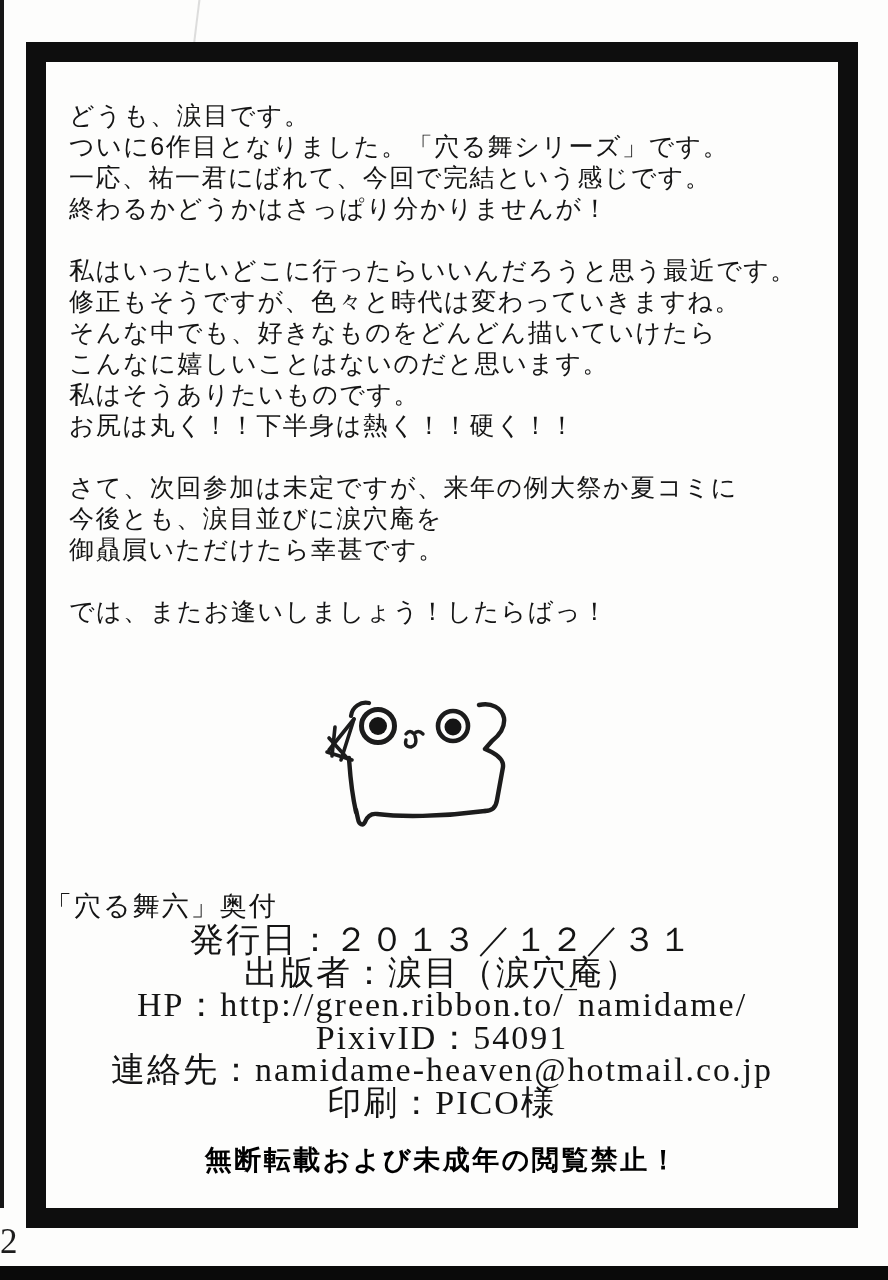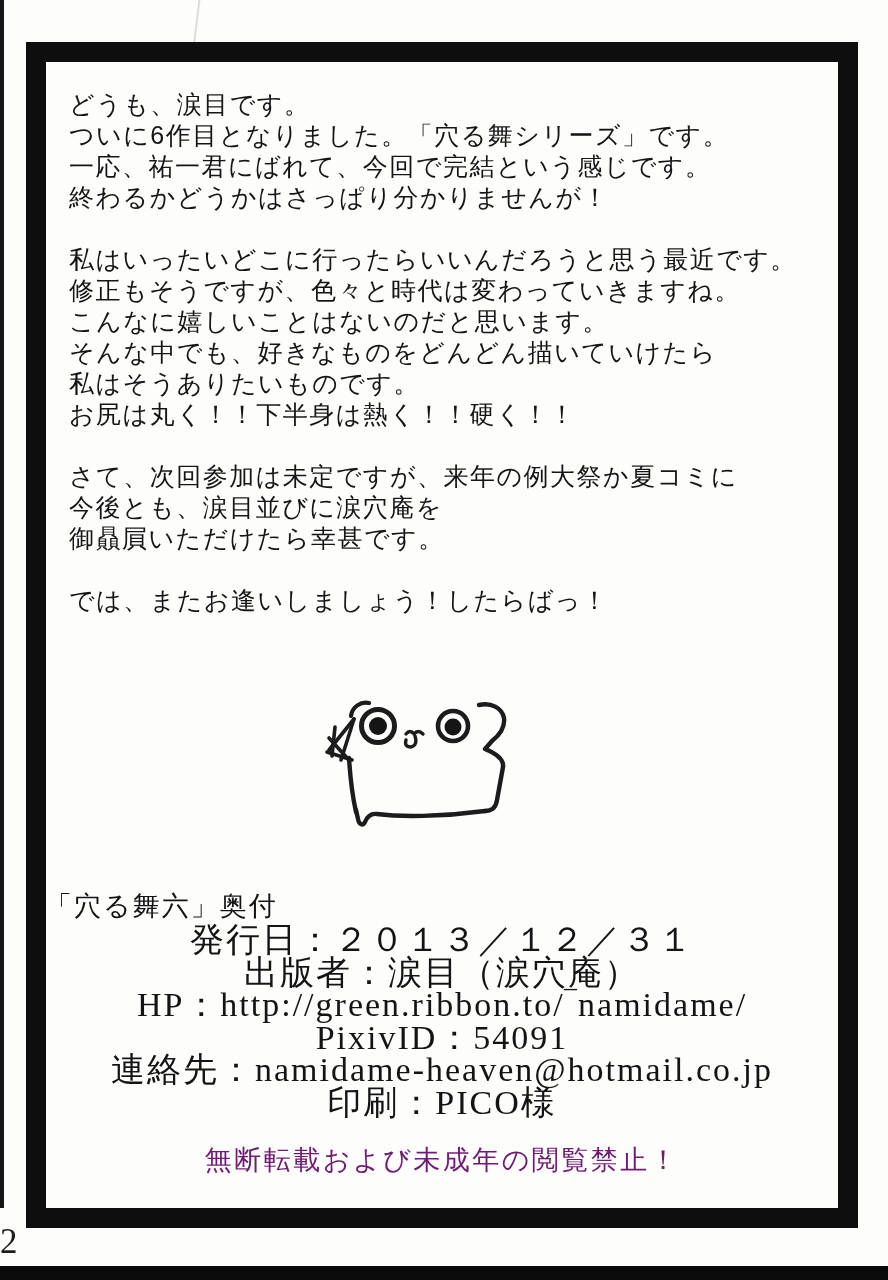--- a/index.html
+++ b/index.html
@@ -14,39 +14,39 @@
   .edge-bottom{position:absolute;left:0;top:1266px;width:888px;height:14px;background:#0a0a0a;}
   .scratch{position:absolute;left:193px;top:-4px;width:2px;height:96px;background:#cfcfcf;transform:rotate(7deg);opacity:.7;}
   .pageno{position:absolute;left:0px;top:1222px;font-family:"Liberation Serif","DejaVu Serif",serif;font-size:35px;color:#1d1d1d;}
   
   .frame{
     position:absolute;left:26px;top:42px;width:832px;height:1186px;
     border:20px solid #0e0e0e;box-sizing:border-box;background:#fdfdfc;
   }
   
   .afterword{position:absolute;left:69px;top:88px;color:#151515;}
-  .para{margin:1px 0 31px 0;}
+  .para{margin:12px 0 31px 0;}
   .para:last-child{margin-bottom:0;}
   .line{font-size:25px;line-height:31px;letter-spacing:1.5px;font-weight:500;white-space:nowrap;}
   
   .doodle{position:absolute;left:321px;top:700px;width:192px;height:132px;}
   .doodle svg{width:100%;height:100%;}
   
   .serif{font-family:"Liberation Serif","DejaVu Serif",serif;}
   .colophon-title{
     position:absolute;left:45px;top:888px;width:794px;text-align:left;
     font-size:27px;letter-spacing:2px;color:#141414;font-weight:400;
   }
   .colophon{
     position:absolute;left:45px;top:924px;width:794px;text-align:center;color:#141414;
   }
   .colophon .cline{font-size:34px;line-height:32.5px;letter-spacing:2px;white-space:nowrap;font-weight:500;}
   .notice{
     position:absolute;left:45px;top:1142px;width:794px;text-align:center;
-    font-size:27px;letter-spacing:2.5px;color:#701a75;font-weight:400;white-space:nowrap;
+    font-size:27px;letter-spacing:2.5px;color:#000000;font-weight:700;white-space:nowrap;
   }
 </style>
 </head>
 <body>
 
 <div class="scan">
 
   <div class="edge-left"></div>
   <div class="edge-bottom"></div>
   <div class="scratch"></div>
@@ -58,22 +58,22 @@
   <div class="afterword">
     <div class="para">
       <div class="line">どうも、涙目です。</div>
       <div class="line">ついに6作目となりました。「穴る舞シリーズ」です。</div>
       <div class="line">一応、祐一君にばれて、今回で完結という感じです。</div>
       <div class="line">終わるかどうかはさっぱり分かりませんが！</div>
     </div>
     <div class="para">
       <div class="line">私はいったいどこに行ったらいいんだろうと思う最近です。</div>
       <div class="line">修正もそうですが、色々と時代は変わっていきますね。</div>
+      <div class="line">そんな中でも、好きなものをどんどん描いていけたら</div>
       <div class="line">こんなに嬉しいことはないのだと思います。</div>
-      <div class="line">そんな中でも、好きなものをどんどん描いていけたら</div>
       <div class="line">私はそうありたいものです。</div>
       <div class="line">お尻は丸く！！下半身は熱く！！硬く！！</div>
     </div>
     <div class="para">
       <div class="line">さて、次回参加は未定ですが、来年の例大祭か夏コミに</div>
       <div class="line">今後とも、涙目並びに涙穴庵を</div>
       <div class="line">御贔屓いただけたら幸甚です。</div>
     </div>
     <div class="para">
       <div class="line">では、またお逢いしましょう！したらばっ！</div>

